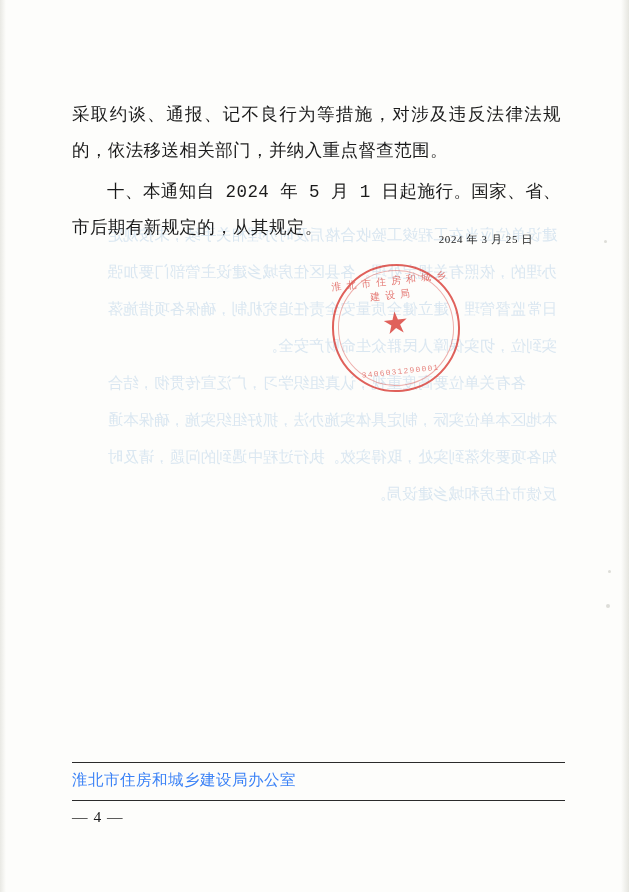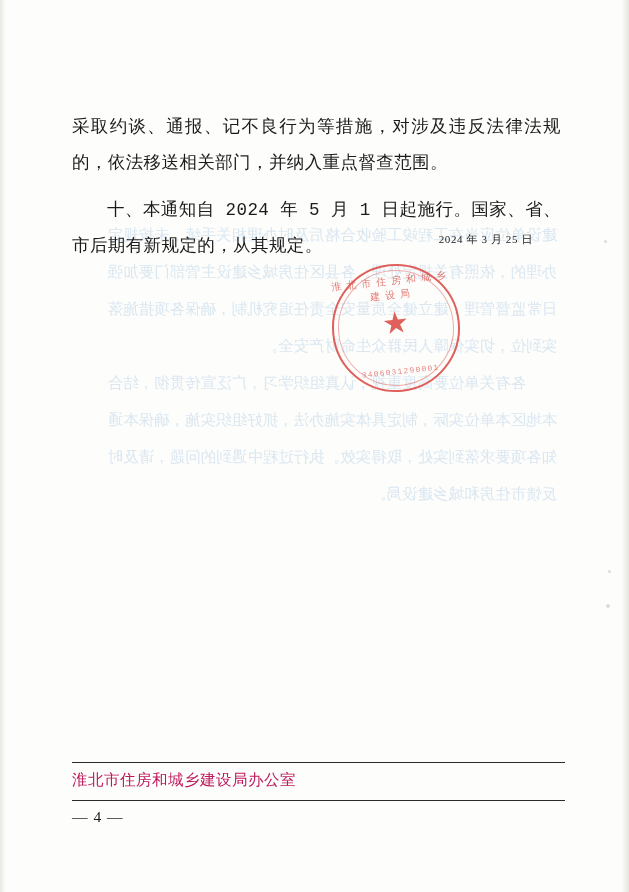--- a/index.html
+++ b/index.html
@@ -37,21 +37,21 @@
     top: 96px;
   }
   .body-text {
     font-size: 17.5px;
     line-height: 36px;
     color: #1b1b1b;
     letter-spacing: 0.4px;
     text-align: justify;
   }
   .para {
-    margin: 12px 0 6px 0;
+    margin: 0 0 6px 0;
   }
   .para.indent {
     text-indent: 2em;
     font-family: Liberation Mono, monospace;
   }
   
   .date-line {
     position: absolute;
     right: 96px;
     top: 232px;
@@ -143,21 +143,21 @@
   }
   .footer-row {
     position: absolute;
     left: 72px;
     right: 64px;
     top: 770px;
     display: flex;
     justify-content: space-between;
     align-items: baseline;
     font-size: 15.5px;
-    color: #be185d;
+    color: #3b82f6;
     letter-spacing: 0.5px;
   }
   .footer-rule-bottom {
     position: absolute;
     left: 72px;
     right: 64px;
     top: 800px;
     border-top: 1px solid #2b2b2b;
   }
   .page-number {

